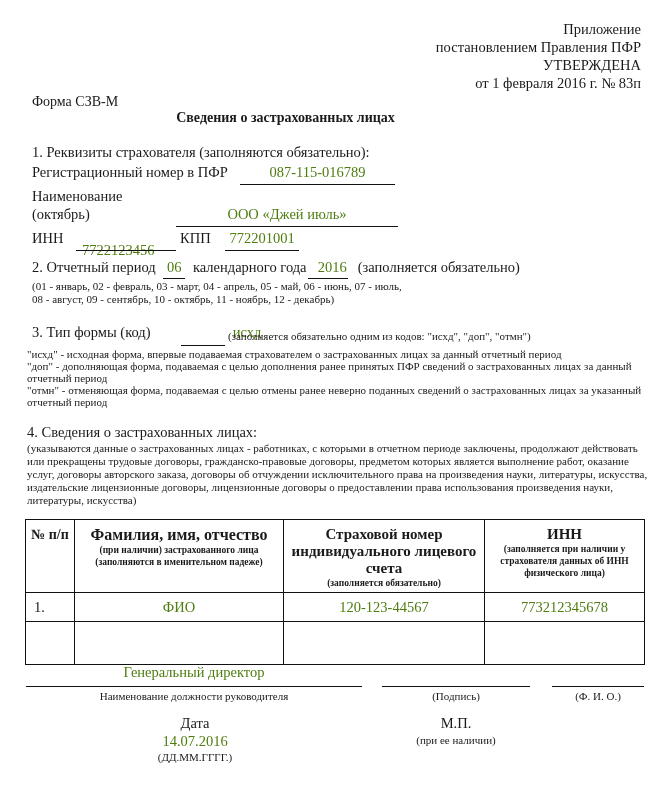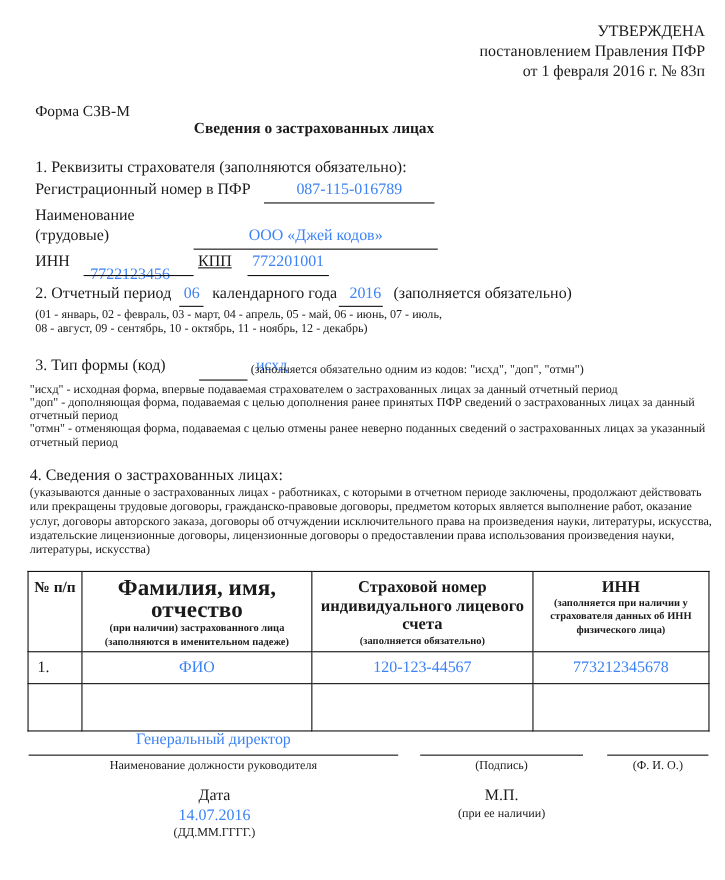--- a/index.html
+++ b/index.html
@@ -1,60 +1,61 @@
 <!DOCTYPE html>
 <html><head>
 <meta charset="utf-8">
 <style>
   html, body { margin: 0; padding: 0; background: #ffffff; }
   body {
     width: 659px; height: 800px; position: relative; overflow: hidden;
     font-family: "Liberation Serif", "DejaVu Serif", serif; color: #1a1a1a;
   }
   .abs { position: absolute; }
-  .fill { color: #3b82f6; }
+  .fill { color: #4d7c0f; }
   .line { position: absolute; height: 0; border-top: 1.3px solid #111; }
   .approval { right: 18px; top: 20px; text-align: right; font-size: 14.5px; line-height: 18px; }
   .form-code { left: 32px; top: 94px; font-size: 14px; }
   .title { left: 0; width: 551px; top: 110px; text-align: center; font-weight: bold; font-size: 14px; padding-left: 20px; box-sizing: border-box; }
   .s14 { font-size: 14.5px; }
   .small { font-size: 11px; line-height: 13px; }
   table.grid { position: absolute; left: 25px; top: 519px; width: 620px; border-collapse: collapse; }
   table.grid td, table.grid th { border: 1.5px solid #111; vertical-align: top; text-align: center; padding: 0; }
   table.grid th { font-weight: bold; font-size: 14px; line-height: 17px; padding-top: 6px; height: 66px; }
   table.grid th .sub { font-size: 9.5px; line-height: 12px; display: block; font-weight: bold; }
   table.grid td { height: 28px; font-size: 14.5px; line-height: 28px; }
   table.grid tr.empty td { height: 42px; }
 </style>
 </head>
 <body>
 
 <div class="abs approval">
+  <div>Приложение</div>
+  <div>постановлением Правления ПФР</div>
   <div>УТВЕРЖДЕНА</div>
-  <div>постановлением Правления ПФР</div>
   <div>от 1 февраля 2016 г. № 83п</div>
 </div>
 
 <div class="abs form-code">Форма СЗВ-М</div>
 <div class="abs title">Сведения о застрахованных лицах</div>
 
 <div class="abs s14" style="left:32px; top:144px;">1. Реквизиты страхователя (заполняются обязательно):</div>
 <div class="abs s14" style="left:32px; top:164px;font-family:Liberation Serif, serif;">Регистрационный номер в ПФР</div>
 <div class="abs s14 fill" style="left:240px; top:164px; width:155px; text-align:center;">087-115-016789</div>
 <div class="line" style="left:240px; width:155px; top:184px;"></div>
 
 <div class="abs s14" style="left:32px; top:188px;">Наименование</div>
-<div class="abs s14" style="left:32px; top:206px;">(трудовые)</div>
-<div class="abs s14 fill" style="left:176px; top:206px; width:222px; text-align:center;">ООО «Джей кодов»</div>
+<div class="abs s14" style="left:32px; top:206px;">(октябрь)</div>
+<div class="abs s14 fill" style="left:176px; top:206px; width:222px; text-align:center;">ООО «Джей июль»</div>
 <div class="line" style="left:176px; width:222px; top:226px;"></div>
 
 <div class="abs s14" style="left:32px; top:230px;">ИНН</div>
 <div class="abs s14 fill" style="left:82px; top:230px; width:100px; margin-top:12px;">7722123456</div>
 <div class="line" style="left:76px; width:100px; top:250px;"></div>
-<div class="abs s14" style="left:180px; top:230px;text-decoration:underline;">КПП</div>
+<div class="abs s14" style="left:180px; top:230px;">КПП</div>
 <div class="abs s14 fill" style="left:225px; top:230px; width:74px; text-align:center;">772201001</div>
 <div class="line" style="left:225px; width:74px; top:250px;"></div>
 
 <div class="abs s14" style="left:32px; top:259px; white-space:nowrap;">
   <span>2. Отчетный период</span>
   <span class="fill" style="display:inline-block; width:30px; text-align:center;">06</span>
   <span>календарного года</span>
   <span class="fill" style="display:inline-block; width:44px; text-align:center;">2016</span>
   <span>(заполняется обязательно)</span>
 </div>
@@ -80,21 +81,21 @@
 <div class="abs small" style="left:27px; top:481px; white-space:nowrap;">издательские лицензионные договоры, лицензионные договоры о предоставлении права использования произведения науки,</div>
 <div class="abs small" style="left:27px; top:494px; white-space:nowrap;">литературы, искусства)</div>
 
 <table class="grid">
   <tbody>
       <tr>
     <th style="width:48px;">
       <span>№ п/п</span>
     </th>
     <th style="width:208px;">
-      <span style="font-size:21px;">Фамилия, имя, отчество</span>
+      <span style="font-size:16px;">Фамилия, имя, отчество</span>
       <span class="sub">(при наличии) застрахованного лица</span>
       <span class="sub">(заполняются в именительном падеже)</span>
     </th>
     <th style="width:200px;">
       <span style="font-size:15px;">Страховой номер индивидуального лицевого счета</span>
       <span class="sub">(заполняется обязательно)</span>
     </th>
     <th>
       <span style="font-size:15px;">ИНН</span>
       <span class="sub">(заполняется при наличии у страхователя данных об ИНН физического лица)</span>

